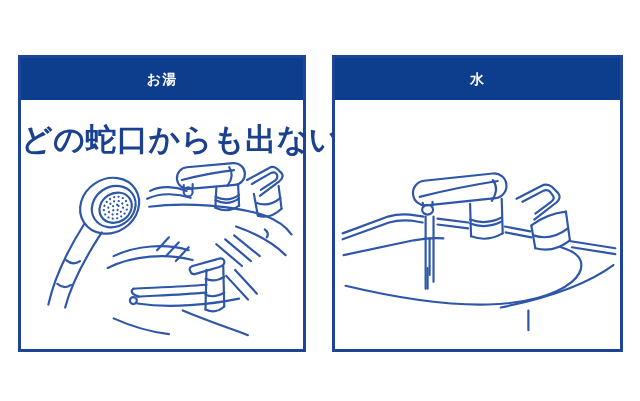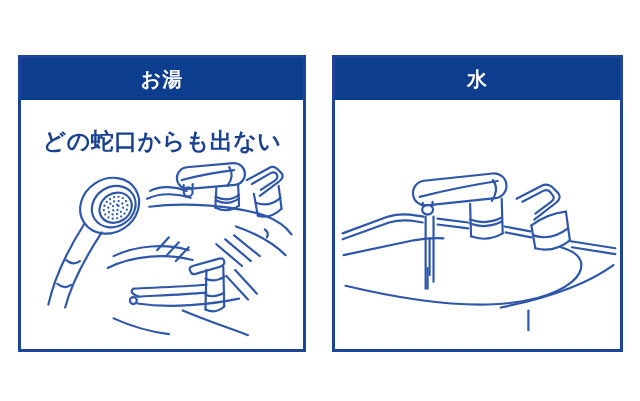--- a/index.html
+++ b/index.html
@@ -11,26 +11,26 @@
     position:absolute;top:55px;height:297px;box-sizing:border-box;
     border:3px solid var(--panel-border,#1e4498);background:var(--panel-bg,#fff);
   }
   .panel-hot{left:18px;width:288px;}
   .panel-cold{left:332px;width:291px;}
   .panel-header{
     height:42px;background:var(--header-bg,#0d3d8d);
     display:flex;align-items:center;justify-content:center;
   }
   .panel-title{
-    color:var(--header-text,#fff);font-size:20px;font-weight:600;letter-spacing:1px;line-height:1;
+    color:var(--header-text,#fff);font-size:14px;font-weight:600;letter-spacing:1px;line-height:1;
   }
   .panel-body{position:absolute;left:0;right:0;top:42px;bottom:0;background:var(--panel-bg,#fff);}
   .caption{
-    position:absolute;top:30px;left:0;right:0;margin:0;text-align:center;
-    color:var(--caption-text,#1a418f);font-size:23px;font-weight:600;letter-spacing:0.5px;line-height:1;
+    position:absolute;top:24px;left:0;right:0;margin:0;text-align:center;
+    color:var(--caption-text,#1a418f);font-size:31px;font-weight:600;letter-spacing:0.5px;line-height:1;
     white-space:nowrap;
   }
   .art{position:absolute;left:0;top:0;width:100%;height:100%;display:block;}
   .art path,.art line,.art rect,.art ellipse,.art circle{
     fill:none;stroke:var(--line-art,#2e56a9);stroke-width:2.2;
     stroke-linecap:round;stroke-linejoin:round;
   }
   .art .dots{stroke-dasharray:0.1 4.4;}
 </style>
 </head>

